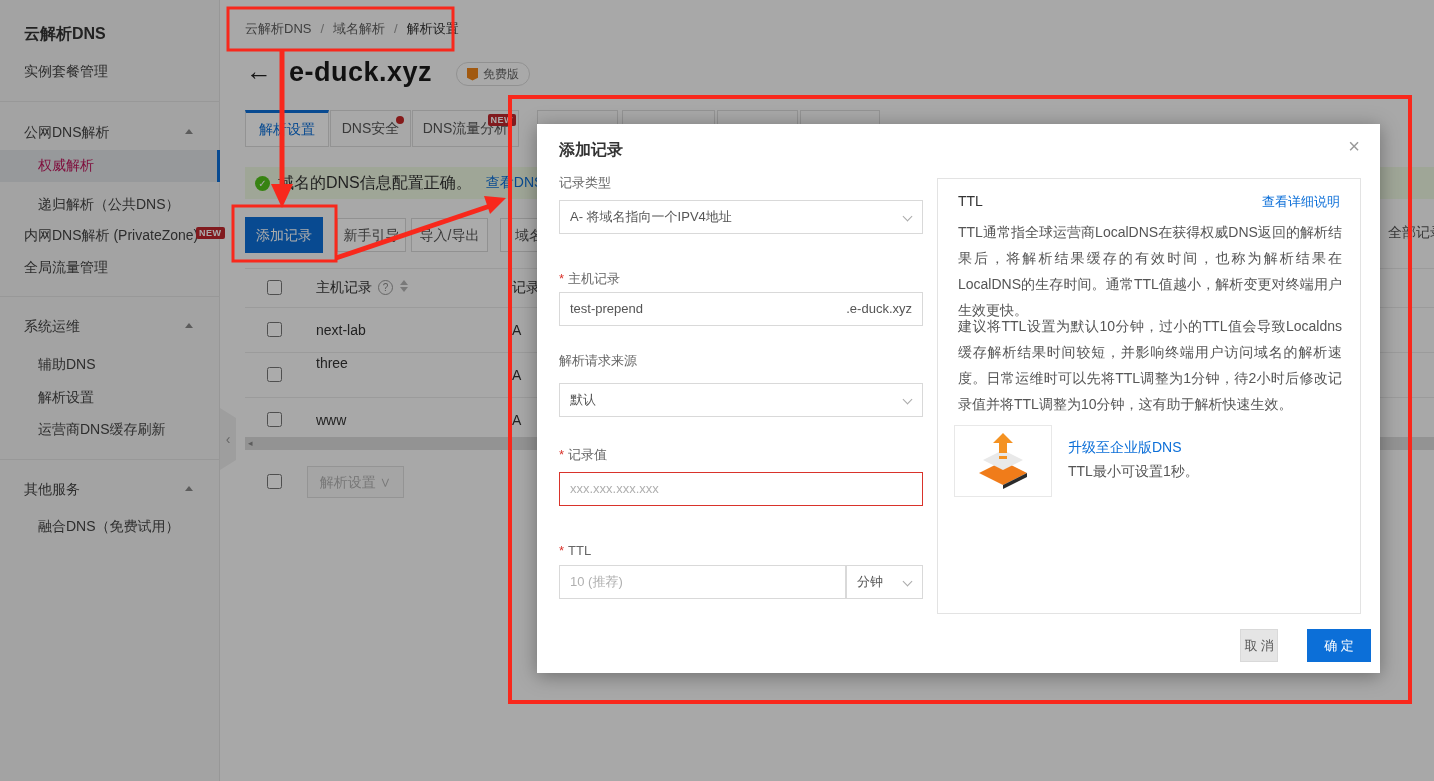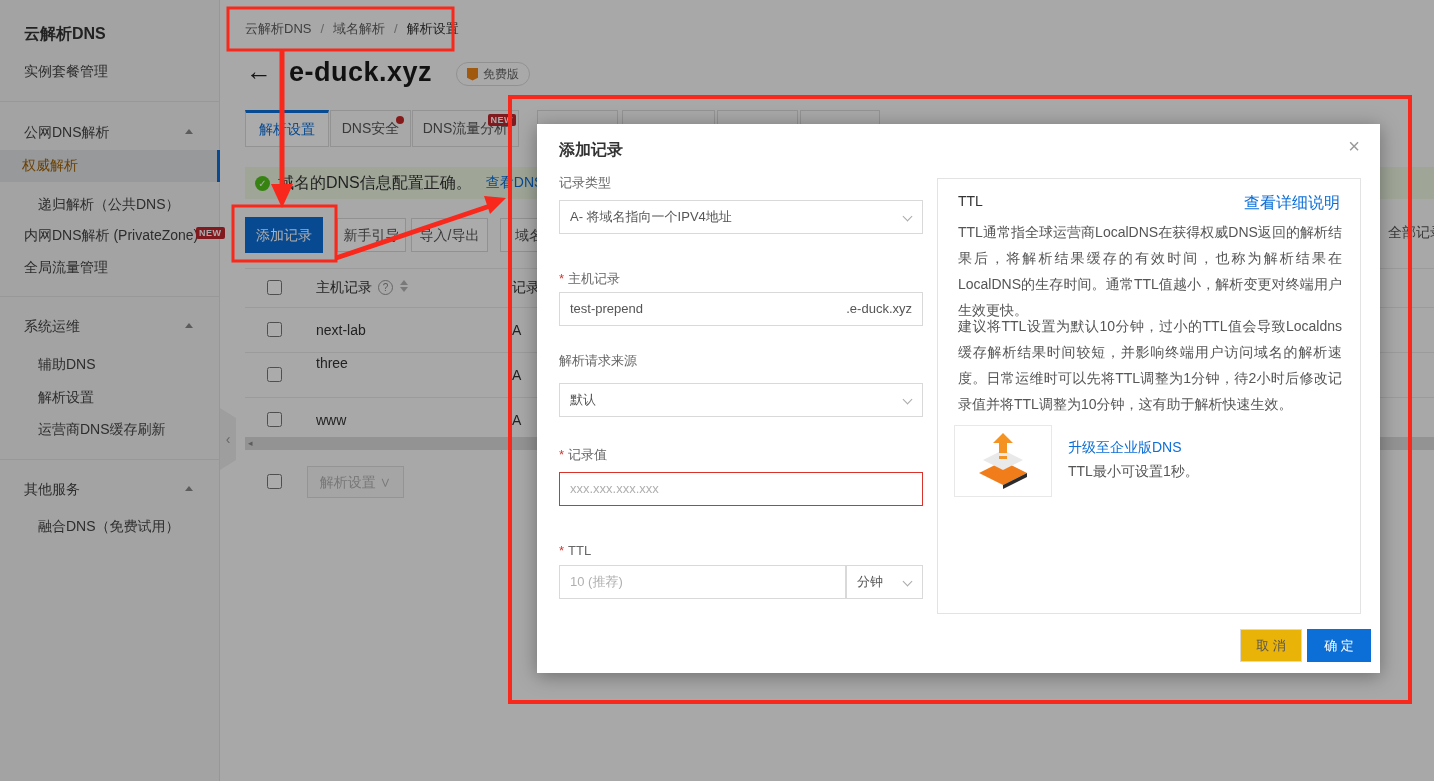--- a/index.html
+++ b/index.html
@@ -10,21 +10,21 @@
   .nowrap { white-space:nowrap; }
 
   
   .sidebar { position:absolute; left:0; top:0; width:220px; height:781px; background:#f4f4f4; border-right:1px solid #e2e2e2; z-index:1; }
   .sb-title { position:absolute; left:24px; top:24px; font-size:16px; font-weight:700; color:#333; }
   .sb-item { position:absolute; left:24px; font-size:14px; color:#444; cursor:pointer; white-space:nowrap; }
   .sb-sub { left:38px; }
   .sb-div { position:absolute; left:0; width:220px; border-top:1px solid #e3e3e3; }
   .sb-caret { position:absolute; right:26px; width:0; height:0; border-left:4px solid transparent; border-right:4px solid transparent; border-bottom:5px solid #8a8a8a; }
   .sb-selected { position:absolute; left:0; top:150px; width:220px; height:32px; background:#e2e4e7; border-right:3px solid #0c6fd8; }
-  .sb-selected .sb-sel-label { position:absolute; left:22px; top:7px; color:#a16207; }
+  .sb-selected .sb-sel-label { position:absolute; left:38px; top:7px; color:#be185d; }
   .badge-new { display:inline-block; background:#c1272d; color:#fff; font-size:9px; font-weight:700; line-height:12px; padding:0 3px; border-radius:2px; letter-spacing:.5px; }
   .collapse-handle { position:absolute; left:220px; top:408px; width:16px; height:62px; background:#ececec; clip-path:polygon(0 0,100% 16%,100% 84%,0 100%); color:#999; font-size:14px; line-height:62px; text-align:center; z-index:2; cursor:pointer; }
 
   
   .bc-item { color:#5e5e5e; font-size:13px; cursor:pointer; }
   .bc-sep { color:#999; font-size:13px; margin:0 9px; }
   .bc-last { color:#333; }
   .back-arrow { position:absolute; left:246px; top:56px; font-size:26px; color:#222; cursor:pointer; line-height:30px; }
   .page-title { position:absolute; left:289px; top:57px; font-size:27px; font-weight:700; color:#1a1a1a; letter-spacing:.5px; }
   .plan-badge { position:absolute; left:456px; top:62px; height:24px; border:1px solid #d9d9d9; border-radius:12px; background:#fdfdfd; display:flex; align-items:center; padding:0 10px; gap:5px; font-size:12px; color:#666; }
@@ -65,27 +65,27 @@
   .req { color:#d9332b; margin-right:4px; }
   .sel, .inp { position:absolute; left:22px; width:364px; height:34px; border:1px solid #d9d9d9; background:#fff; font-size:13px; color:#555; line-height:32px; padding:0 10px; cursor:pointer; }
   .inp input { border:none; outline:none; width:100%; height:30px; font-size:13px; color:#555; font-family:inherit; background:transparent; }
   .inp input::placeholder { color:#b0b0b0; }
   .chev { position:absolute; right:11px; top:12px; width:7px; height:7px; border-right:1px solid #aaa; border-bottom:1px solid #aaa; transform:rotate(45deg); }
   .suffix { position:absolute; right:10px; top:0; color:#555; font-size:13px; }
   .err-border { border-color:#d9332b; }
   .err-text { position:absolute; left:22px; font-size:13px; color:#d9332b; }
   .help { position:absolute; left:400px; top:54px; width:424px; height:436px; border:1px solid #e3e3e3; background:#fff; }
   .help-title { position:absolute; left:20px; top:14px; font-size:14px; color:#333; }
-  .help-link { position:absolute; right:20px; top:14px; font-size:16px; color:#0c6fd8; cursor:pointer; }
+  .help-link { position:absolute; right:20px; top:14px; font-size:13px; color:#0c6fd8; cursor:pointer; }
   .help-p { position:absolute; left:20px; width:384px; font-size:14px; color:#555; line-height:26px; text-align:justify; }
   .up-box { position:absolute; left:16px; top:246px; width:98px; height:72px; border:1px solid #e8e8e8; display:flex; align-items:center; justify-content:center; }
   .up-link { position:absolute; left:130px; top:260px; font-size:14px; color:#0c6fd8; cursor:pointer; }
   .up-note { position:absolute; left:130px; top:284px; font-size:14px; color:#555; }
   .m-btn { position:absolute; top:505px; height:33px; font-size:13px; text-align:center; line-height:31px; cursor:pointer; }
-  .m-cancel { left:703px; width:62px; border:1px solid #d9d9d9; background:#eab308; color:#555; }
+  .m-cancel { left:703px; width:38px; border:1px solid #d9d9d9; background:#e5e5e5; color:#555;font-family:Liberation Serif, serif; }
   .m-ok { left:770px; width:64px; background:#0c6fd8; border:1px solid #0c6fd8; color:#fff; }
 
   .annotations { position:absolute; inset:0; z-index:60; pointer-events:none; }
   .strip { position:absolute; left:0; top:0; width:145px; height:4px; background:#e87c26; }
 </style>
 </head>
 <body>
 
 <div class="screen">
 

